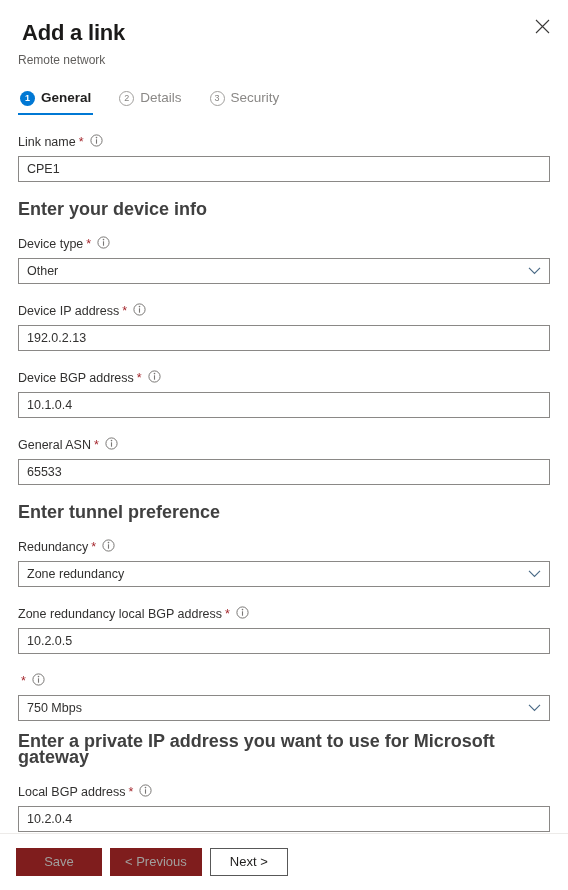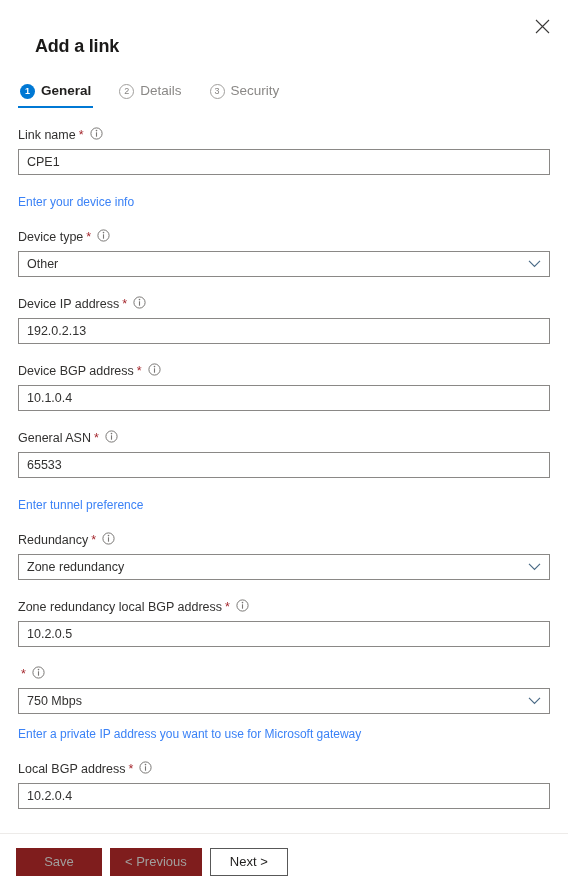--- a/index.html
+++ b/index.html
@@ -13,26 +13,26 @@
   .panel {
     position: relative;
     width: 568px; height: 890px;
     background: #ffffff;
     overflow: hidden;
   }
 
   
   .header { padding: 14px 18px 0 18px; position: relative; }
   .title {
-    font-size: 18px;
+    font-size: 22px;
     font-weight: 600;
     color: #1b1a19;
     letter-spacing: -0.2px;
     line-height: 30px;
-    margin: 17px;
+    margin: 4px;
   }
   .subtitle {
     font-size: 12px;
     color: #605e5c;
     margin-top: 4px;
     line-height: 16px;
   }
   .close-btn {
     position: absolute;
     top: 12px; right: 12px;
@@ -133,23 +133,23 @@
     transform: translateY(-50%);
     pointer-events: none;
     display: flex;
   }
   .chevron svg { display: block; }
 
   .gap-sm  { height: 19px; }
   .gap-xs  { height: 12px; }
 
   .section-head {
-    font-size: 12px;
-    font-weight: 400;
-    color: #3b82f6;
+    font-size: 18px;
+    font-weight: 700;
+    color: #404040;
     line-height: 16px;
   }
 
   
   .footer {
     position: absolute;
     left: 0; right: 0; bottom: 0;
     height: 57px;
     border-top: 1px solid #edebe9;
     display: flex;
@@ -179,20 +179,21 @@
     text-align: center;
   }
 </style>
 </head>
 <body>
 
 <div class="panel">
 
   <div class="header">
     <div class="title">Add a link</div>
+    <div class="subtitle">Remote network</div>
     <button class="close-btn">
       <svg width="15" height="15" viewBox="0 0 15 15" aria-hidden="true">
         <path d="M1 1 L14 14 M14 1 L1 14" stroke="#3b3a39" stroke-width="1.1" fill="none"></path>
       </svg>
     </button>
   </div>
 
   <div class="tabs">
     <div class="tab active">
       <span class="tab-badge">1</span>

